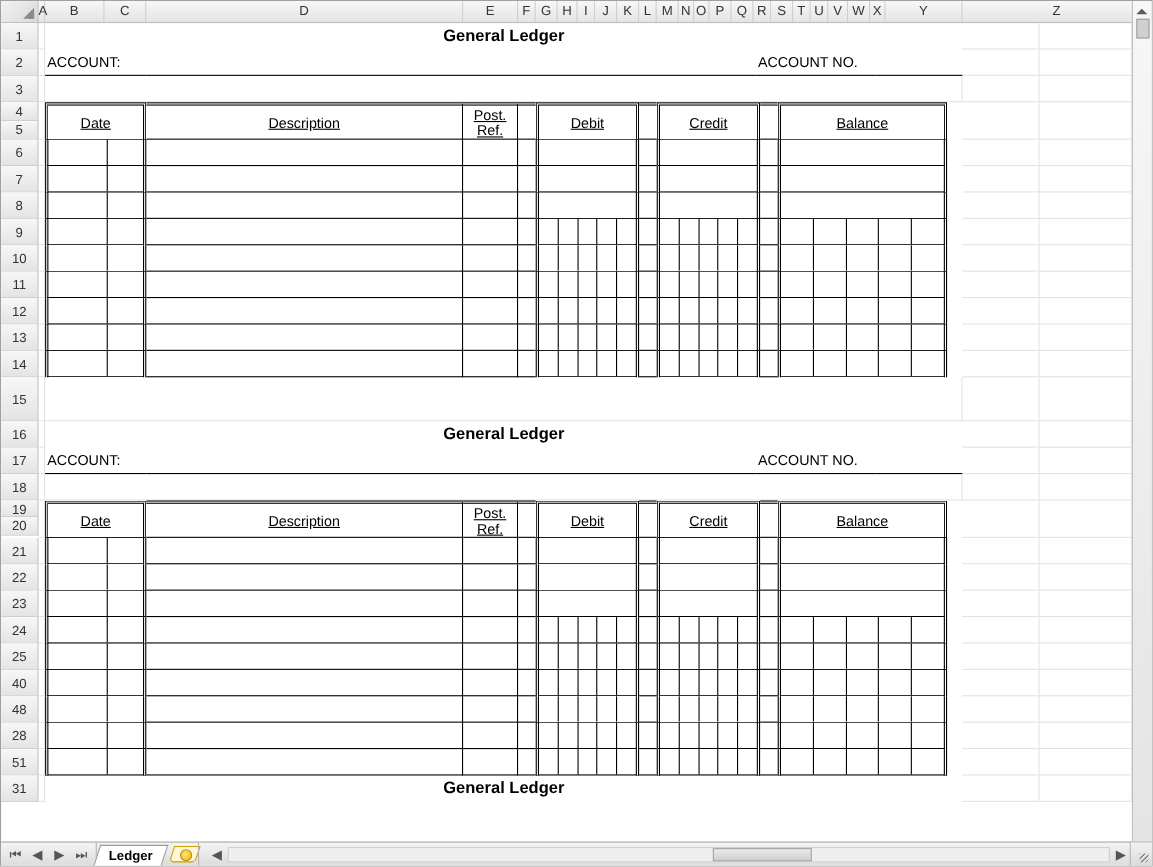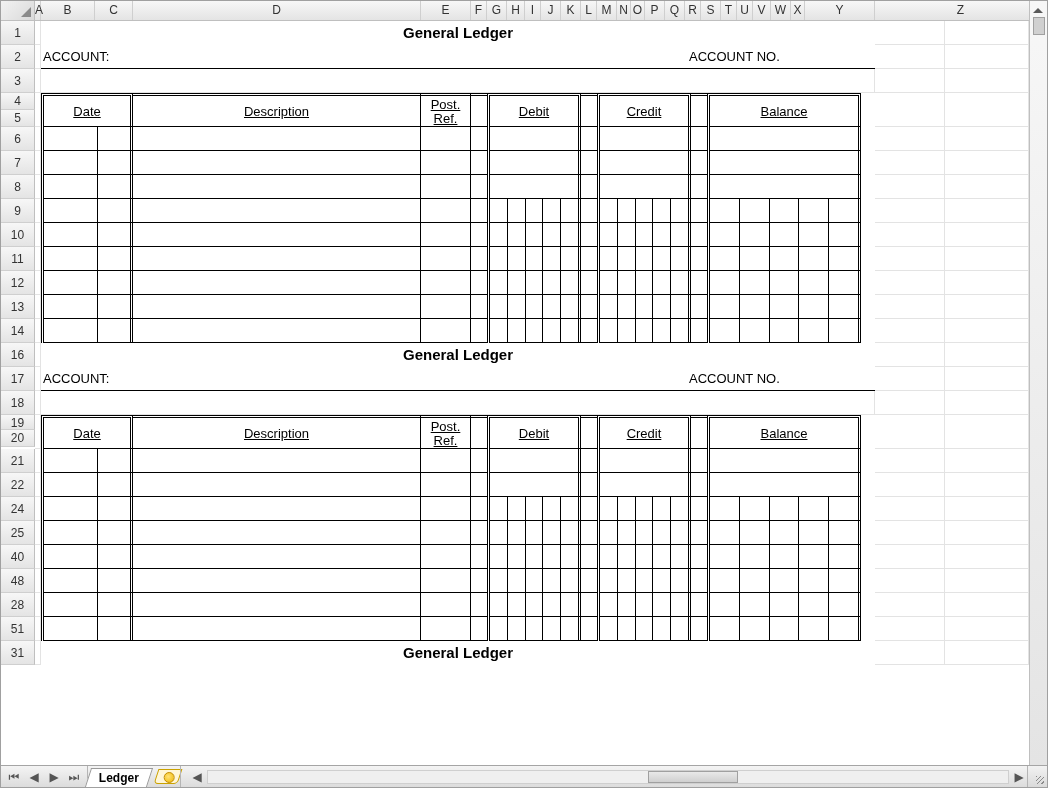--- a/index.html
+++ b/index.html
@@ -517,20 +517,29 @@
                 <div class="sc"></div>
                 <div class="sc"></div>
                 <div class="sc"></div>
               </div>
             </div>
           </div>
         </div>
         <div class="blankcell" style="flex:0 0 70px"></div>
         <div class="blankcell" style="flex:1"></div>
       </div>
+      <div class="row tall">
+        <div class="rh">15</div>
+        <div class="cells">
+          <div class="outA blankcell"></div>
+          <div class="blankcell" style="flex:1"></div>
+        </div>
+        <div class="blankcell" style="flex:0 0 70px"></div>
+        <div class="blankcell" style="flex:1"></div>
+      </div>
       <div class="row">
         <div class="rh">16</div>
         <div class="cells">
           <div class="outA blankcell"></div>
           <div class="title" style="flex:1">General Ledger</div>
         </div>
         <div class="blankcell" style="flex:0 0 70px"></div>
         <div class="blankcell" style="flex:1"></div>
       </div>
       <div class="row">
@@ -598,20 +607,44 @@
             <div class="blk num5 dbl-side"></div>
             <div class="gapC" style="border-bottom:1px solid #000"></div>
             <div class="blk num5 dbl-side" style="flex:1"></div>
           </div>
         </div>
         <div class="blankcell" style="flex:0 0 70px"></div>
         <div class="blankcell" style="flex:1"></div>
       </div>
       <div class="row">
         <div class="rh">22</div>
+        <div class="cells">
+          <div class="outA blankcell"></div>
+          <div class="ledger-wrap">
+            <div class="blk date dbl-side">
+              <div class="date-split">
+                <div class="a"></div>
+                <div class="b"></div>
+              </div>
+            </div>
+            <div class="blk desc noL"></div>
+            <div class="blk pref noL"></div>
+            <div class="gapA" style="border-bottom:1px solid #000"></div>
+            <div class="blk num5 dbl-side"></div>
+            <div class="gapB" style="border-bottom:1px solid #000"></div>
+            <div class="blk num5 dbl-side"></div>
+            <div class="gapC" style="border-bottom:1px solid #000"></div>
+            <div class="blk num5 dbl-side" style="flex:1"></div>
+          </div>
+        </div>
+        <div class="blankcell" style="flex:0 0 70px"></div>
+        <div class="blankcell" style="flex:1"></div>
+      </div>
+      <div class="row">
+        <div class="rh">23</div>
         <div class="cells">
           <div class="outA blankcell"></div>
           <div class="ledger-wrap">
             <div class="blk date dbl-side">
               <div class="date-split">
                 <div class="a"></div>
                 <div class="b"></div>
               </div>
             </div>
             <div class="blk desc noL"></div>

